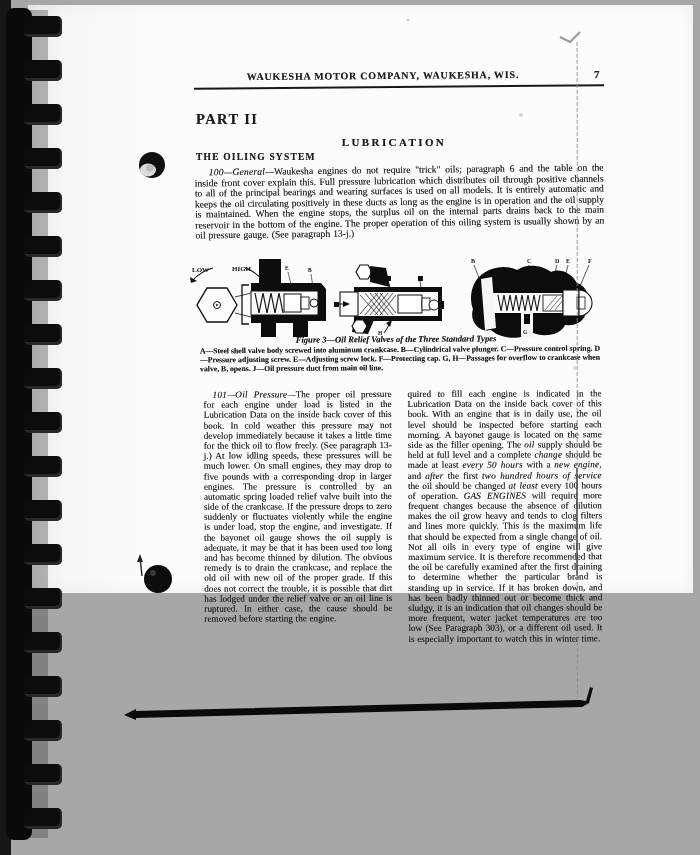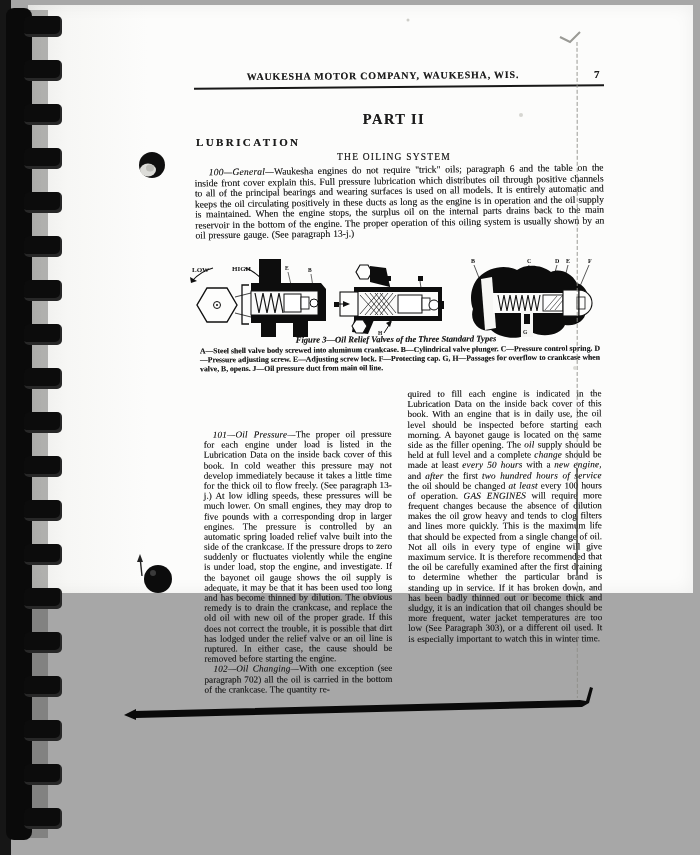--- a/index.html
+++ b/index.html
@@ -16,44 +16,44 @@
   .spine{position:absolute;left:6px;top:8px;width:26px;height:832px;background:#0a0a0a;border-radius:8px;}
   .tooth{position:absolute;left:24px;width:38px;height:21px;background:#0c0c0c;border-radius:5px;
          box-shadow:inset -2px -3px 0 rgba(120,120,120,0.25);}
   
   .scan{color:#1c1c1c;text-shadow:0 0 0.45px rgba(20,20,20,0.55);}
   .hdr-company{position:absolute;left:188px;top:65px;width:334px;text-align:center;
         font-size:10px;font-weight:bold;letter-spacing:0.8px;transform:rotate(-0.45deg);}
   .hdr-page{position:absolute;left:566px;top:63px;width:20px;font-size:11px;font-weight:bold;}
   .hdr-rule{position:absolute;left:166px;top:81px;width:410px;height:2.3px;background:#181818;
         transform:rotate(-0.5deg);}
-  .part-title{position:absolute;left:168px;top:106px;width:396px;text-align:center;margin:0;
+  .part-title{position:absolute;left:168px;top:106px;width:396px;margin:0;
         font-size:14.5px;font-weight:bold;letter-spacing:1.4px;}
-  .section-title{position:absolute;left:168px;top:131px;width:396px;text-align:left;margin:0;
+  .section-title{position:absolute;left:168px;top:131px;width:396px;text-align:center;margin:0;
         font-size:11px;font-weight:bold;letter-spacing:2.4px;}
-  .subsection-title{position:absolute;left:168px;top:147px;width:396px;text-align:center;margin:0;
-        font-size:9.5px;font-weight:normal;letter-spacing:1.2px;}
+  .subsection-title{position:absolute;left:168px;top:147px;width:396px;text-align:left;margin:0;
+        font-size:9.5px;font-weight:bold;letter-spacing:1.2px;}
   .intro{position:absolute;left:167px;top:160px;width:409px;margin:0;
         font-size:9.6px;line-height:10.55px;text-align:justify;text-indent:14px;
         word-spacing:0.6px;transform:rotate(-0.7deg);}
   .em{font-weight:normal;font-style:italic;letter-spacing:0.2px;}
   
   .fig-d1{position:absolute;left:159px;top:254px;}
   .fig-d2{position:absolute;left:306px;top:257px;}
   .fig-d3{position:absolute;left:437px;top:250px;}
   .fig-caption{position:absolute;left:168px;top:329px;width:400px;margin:0;text-align:center;
         font-size:8.6px;font-weight:bold;font-style:italic;transform:rotate(-0.4deg);}
   .fig-legend{position:absolute;left:172px;top:340px;width:400px;margin:0;
         font-size:7.7px;line-height:9.2px;font-weight:bold;text-align:justify;
         transform:rotate(-0.4deg);}
   
   .columns{position:absolute;left:176px;top:384px;width:398px;display:flex;gap:16px;
         transform:rotate(-0.2deg);}
   .col{font-size:9.2px;line-height:10.18px;text-align:justify;word-spacing:0.4px;}
-  .col-left{width:188px;margin-top:40px;}
+  .col-left{width:188px;}
   .col-right{width:194px;}
   .col p{margin:0;text-indent:9px;}
   .col p.cont{text-indent:0;}
   .figtxt{font-family:"Liberation Serif","DejaVu Serif",serif;font-weight:bold;}
   svg text{fill:#111;}
   .artifacts{position:absolute;inset:0;z-index:20;pointer-events:none;}
 </style>
 </head>
 <body>
 
@@ -162,21 +162,20 @@
       <rect x="59" y="59" width="6" height="10" fill="#0c0c0c"></rect>
       <text x="58" y="79" font-size="5.5" class="figtxt">G</text>
     </svg>
 
     <p class="fig-caption scan">Figure 3—Oil Relief Valves of the Three Standard Types</p>
     <p class="fig-legend scan">A—Steel shell valve body screwed into aluminum crankcase.  B—Cylindrical valve plunger. C—Pressure control spring.  D—Pressure adjusting screw.  E—Adjusting screw lock. F—Protecting cap.  G, H—Passages for overflow to crankcase when valve, B, opens.  J—Oil pressure duct from main oil line.</p>
 
     <div class="columns">
       <div class="col col-left scan">
         <p><span class="em">101—Oil Pressure—</span><span>The proper oil pressure for each engine under load is listed in the Lubrication Data on the inside back cover of this book. In cold weather this pressure may not develop immediately because it takes a little time for the thick oil to flow freely. (See paragraph 13-j.) At low idling speeds, these pressures will be much lower. On small engines, they may drop to five pounds with a corresponding drop in larger engines. The pressure is controlled by an automatic spring loaded relief valve built into the side of the crankcase. If the pressure drops to zero suddenly or fluctuates violently while the engine is under load, stop the engine, and investigate. If the bayonet oil gauge shows the oil supply is adequate, it may be that it has been used too long and has become thinned by dilution. The obvious remedy is to drain the crankcase, and replace the old oil with new oil of the proper grade. If this does not correct the trouble, it is possible that dirt has lodged under the relief valve or an oil line is ruptured. In either case, the cause should be removed before starting the engine.</span></p>
-        <p><span class="em">102—Oil Changing—</span><span>With one exception (see paragraph 702) all the oil is carried in the bottom of the crankcase.  The quantity re-</span></p>
       </div>
       <div class="col col-right scan">
         <p class="cont"><span>quired to fill each engine is indicated in the Lubrication Data on the inside back cover of this book. With an engine that is in daily use, the oil level should be inspected before starting each morning. A bayonet gauge is located on the same side as the filler opening. The </span><span class="em">oil</span><span> supply should be held at full level and a complete </span><span class="em">change</span><span> should be made at least </span><span class="em">every 50 hours</span><span> with a </span><span class="em">new engine,</span><span> and </span><span class="em">after</span><span> the first </span><span class="em">two hundred hours of service</span><span> the oil should be changed </span><span class="em">at least</span><span> every 100 hours of operation.  </span><span class="em">GAS ENGINES</span><span> will require more frequent changes because the absence of dilution makes the oil grow heavy and tends to clog filters and lines more quickly. This is the maximum life that should be expected from a single change of oil. Not all oils in every type of engine will give maximum service. It is therefore recommended that the oil be carefully examined after the first draining to determine whether the particular brand is standing up in service. If it has broken down, and has been badly thinned out or become thick and sludgy, it is an indication that oil changes should be more frequent, water jacket temperatures are too low (See Paragraph 303), or a different oil used.  It is especially important to watch this in winter time.</span></p>
       </div>
     </div>
   </div>
 
   <svg class="artifacts" width="700" height="855" viewBox="0 0 700 855">
     <path d="M560,37 L570,42 L580,32" fill="none" stroke="#9a9a95" stroke-width="2"></path>
     <path d="M577,42 C577.6,200 576.8,430 577.4,698" fill="none" stroke="#8e8e89" stroke-width="0.9" stroke-dasharray="4,2"></path>

